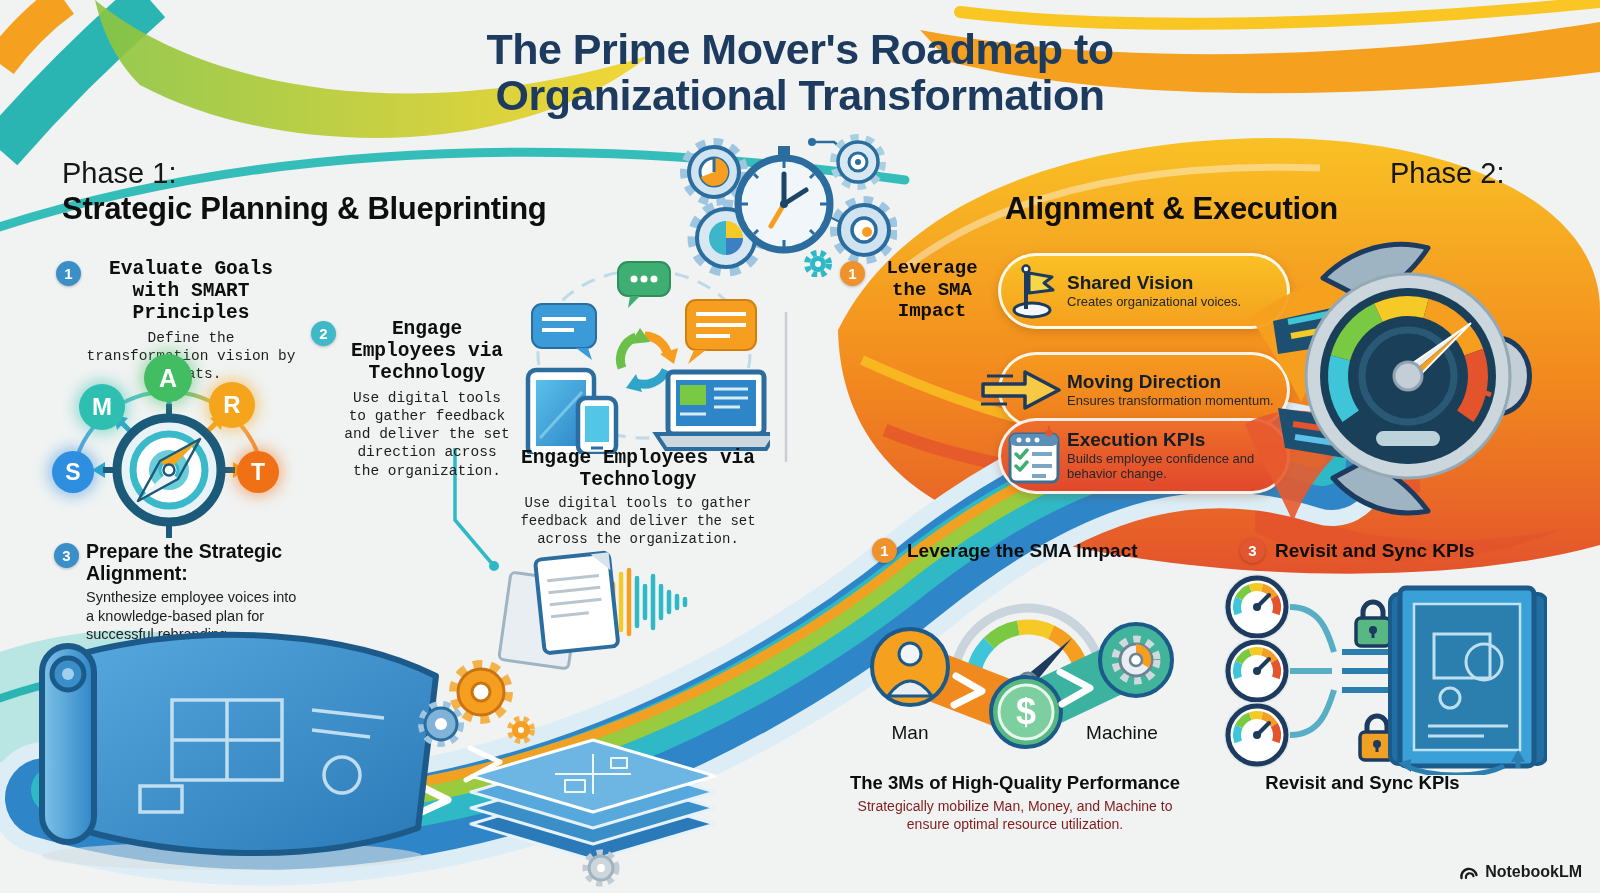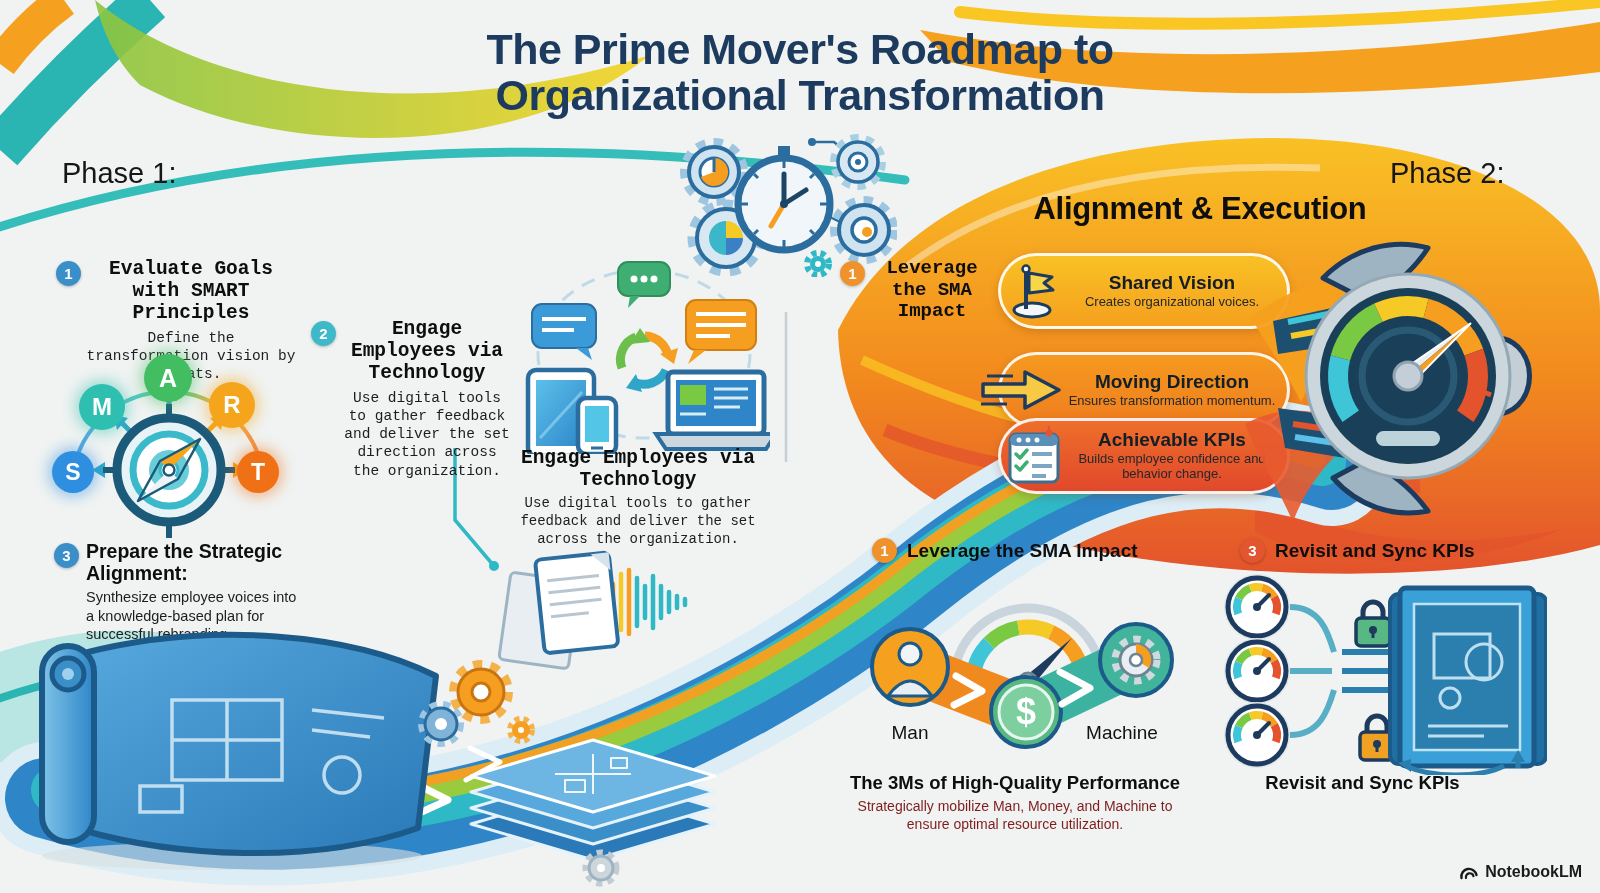--- a/index.html
+++ b/index.html
@@ -26,21 +26,21 @@
   .step-desc{font-size:14.5px;line-height:1.26;color:#1d1d1d;margin-top:4px;}
   .center-text{text-align:center;font-family:Liberation Mono, monospace;}
   
   .smart-letter{position:absolute;border-radius:50%;color:#fff;font-weight:bold;
     display:flex;align-items:center;justify-content:center;}
   
   .banner{position:absolute;left:998px;width:292px;height:76px;border-radius:40px;
     border:3px solid rgba(255,255,255,.9);box-shadow:0 3px 8px rgba(120,50,0,.25);
     display:flex;align-items:center;box-sizing:border-box;}
   .banner .icon{width:66px;flex:0 0 auto;display:flex;justify-content:center;}
-  .banner .btxt{flex:1;padding-right:10px;text-align:center;}
+  .banner .btxt{flex:1;padding-right:10px;}
   .banner-title{font-size:19px;font-weight:bold;color:#131e27;line-height:1.05;}
   .banner-desc{font-size:13px;color:#23282c;line-height:1.15;margin-top:2px;}
   .b1{background:linear-gradient(180deg,#f9c125,#f5a01e);}
   .b2{background:linear-gradient(180deg,#f59a1f,#ef7d1e);}
   .b3{background:linear-gradient(180deg,#ee6f2a,#e1482c);}
   
   .sec-step{display:flex;align-items:center;gap:10px;}
   .sec-step .t{font-size:19px;font-weight:bold;color:#0e0e0e;}
   .sec-title{font-size:18.5px;font-weight:bold;text-align:center;color:#0e0e0e;}
   .sec-desc{font-size:14px;line-height:1.28;text-align:center;color:#7f1d1d;}
@@ -98,20 +98,21 @@
     <path d="M 455 448 L 455 520 L 494 566" stroke="#2fb9c6" stroke-width="3.5" fill="none"></path>
     <circle cx="494" cy="566" r="5" fill="#2fb9c6"></circle>
   </svg>
 
   <div class="abs title">
     <div>The Prime Mover's Roadmap to</div>
     <div>Organizational Transformation</div>
   </div>
 
   <div class="abs phase-label" style="left:62px;top:157px">Phase 1:</div>
+  <div class="abs phase-heading" style="left:62px;top:191px">Strategic Planning &amp; Blueprinting</div>
 
   <div class="abs step" style="left:46px;top:258px;width:250px">
     <div class="chipbox" style="left:10px">
         <div class="chip blue">1</div>
       </div>
     <div class="txt center-text" style="margin-left:40px">
       <div class="step-title">Evaluate Goals with SMART Principles</div>
       <div class="step-desc">Define the transformation vision by creats.</div>
     </div>
   </div>
@@ -295,21 +296,21 @@
       <path d="M 138 182 L 258 182 L 248 197 L 148 197 Z" fill="#ccd7de" stroke="#2a6d9e" stroke-width="4"></path>
     </g>
   </svg>
 
   <div class="abs center-text" style="left:512px;top:447px;width:252px">
     <div class="step-title">Engage Employees via Technology</div>
     <div class="step-desc" style="font-size:14px">Use digital tools to gather feedback and deliver the set across the organization.</div>
   </div>
 
   <div class="abs phase-label" style="left:1390px;top:157px">Phase 2:</div>
-  <div class="abs phase-heading" style="left:1005px;top:191px;width:390px;text-align:center">Alignment &amp; Execution</div>
+  <div class="abs phase-heading" style="left:1005px;top:191px;width:390px;">Alignment &amp; Execution</div>
 
   <div class="abs step" style="left:840px;top:258px;width:160px">
     <div class="chipbox" style="left:0">
         <div class="chip orange">1</div>
       </div>
     <div class="txt center-text" style="margin-left:33px;width:118px">
       <div class="step-title" style="font-size:19px">Leverage the SMA Impact</div>
     </div>
   </div>
 
@@ -353,21 +354,21 @@
         <circle cx="43" cy="7" r="3.5" fill="#e2562f"></circle>
           <line x1="43" y1="7" x2="43" y2="0" stroke="#e2562f" stroke-width="2"></line>
         <path d="M 10 28 L 14 32 L 21 24" stroke="#3fae72" stroke-width="3.5" fill="none" stroke-linecap="round" stroke-linejoin="round"></path>
         <line x1="26" y1="28" x2="46" y2="28" stroke="#7ba6c4" stroke-width="4"></line>
         <path d="M 10 40 L 14 44 L 21 36" stroke="#3fae72" stroke-width="3.5" fill="none" stroke-linecap="round" stroke-linejoin="round"></path>
         <line x1="26" y1="40" x2="46" y2="40" stroke="#7ba6c4" stroke-width="4"></line>
         <line x1="26" y1="50" x2="40" y2="50" stroke="#7ba6c4" stroke-width="4"></line>
       </svg>
     </div>
     <div class="btxt">
-      <div class="banner-title">Achievable KPIs</div>
+      <div class="banner-title">Execution KPIs</div>
       <div class="banner-desc">Builds employee confidence and behavior change.</div>
     </div>
   </div>
 
   <svg class="abs" style="left:1243px;top:226px" width="330" height="300" viewBox="0 0 330 300">
     <path d="M 8 92 C 58 50 120 44 166 66 C 118 92 80 128 58 176 C 40 140 20 112 8 92 Z" fill="#f6a01f" opacity="0.95"></path>
     <path d="M 2 198 C 44 176 86 182 116 208 C 86 232 62 262 50 296 C 32 256 12 224 2 198 Z" fill="#e85a2d" opacity="0.9"></path>
     <path d="M 80 52 C 110 22 150 12 185 22 C 170 45 150 62 125 75 Z" fill="#9fb4c2" stroke="#1c3b5e" stroke-width="5" stroke-linejoin="round"></path>
     <path d="M 90 252 C 115 280 150 292 185 285 C 168 262 148 245 122 235 Z" fill="#9fb4c2" stroke="#1c3b5e" stroke-width="5" stroke-linejoin="round"></path>
     <path d="M 30 95 L 120 75 L 100 118 L 35 128 Z" fill="#1d4f70"></path>

